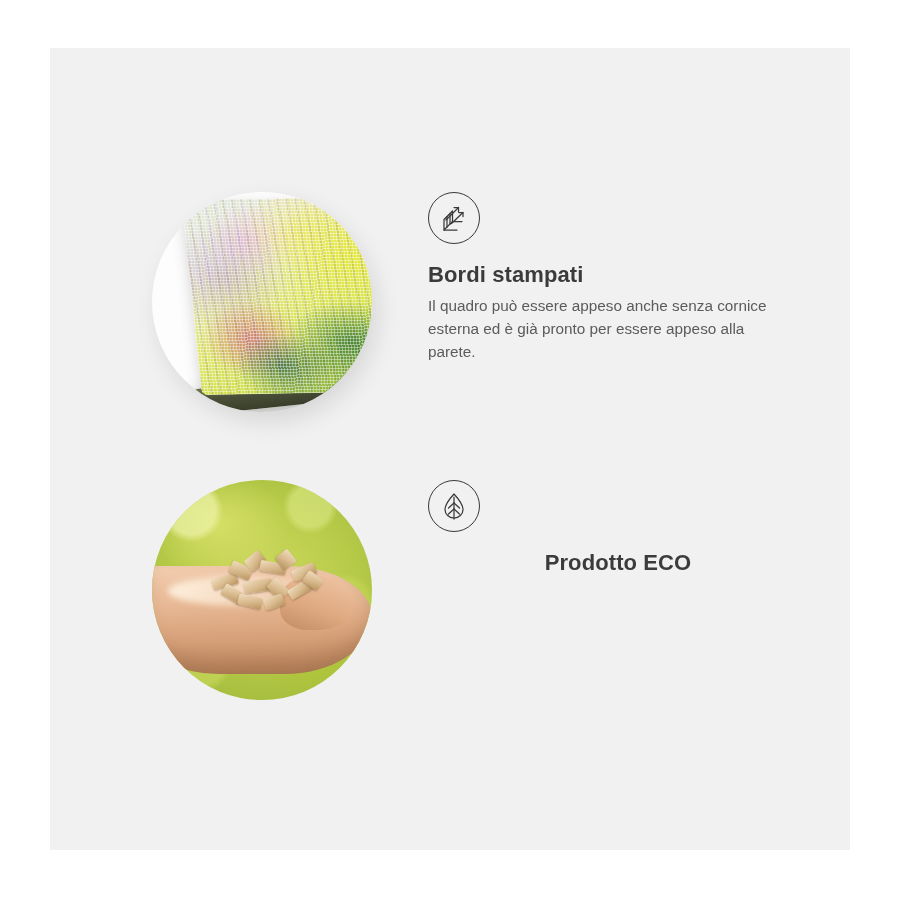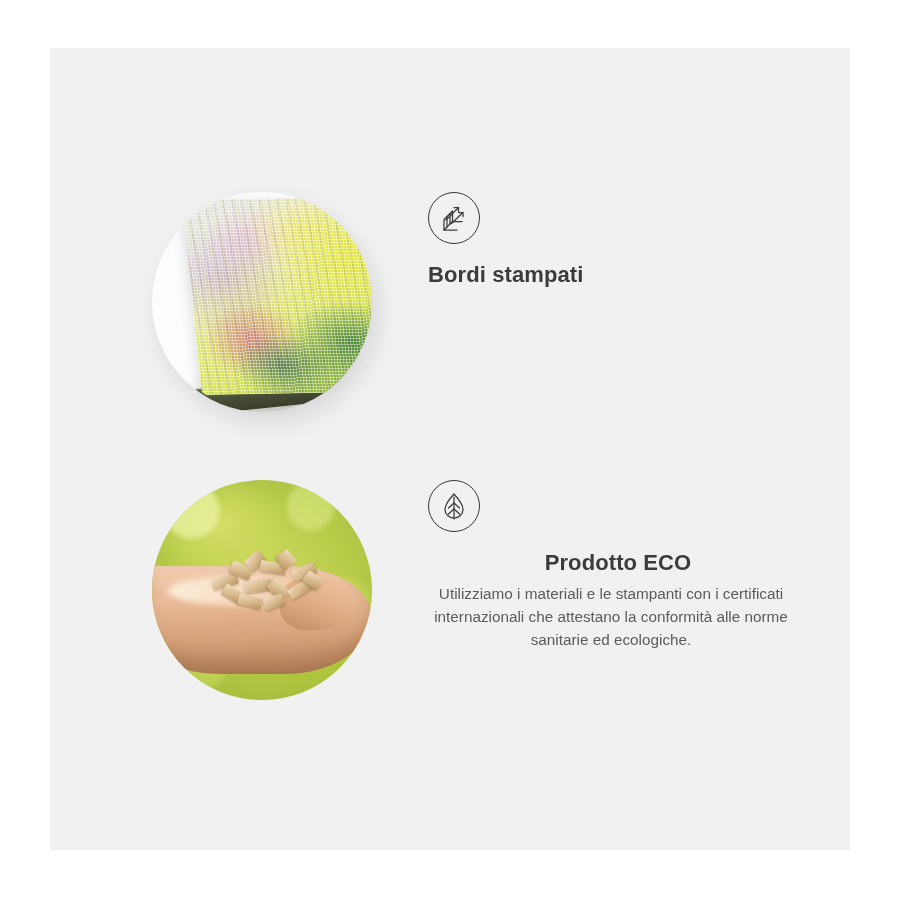--- a/index.html
+++ b/index.html
@@ -233,20 +233,21 @@
             <path d="M12 11.5 L12 22"></path>
             <path d="M6 28 L19 28"></path>
             <path d="M14.5 19.5 L24 19.5"></path>
             <path d="M8 18 L20.5 5.5"></path>
             <path d="M16 5.5 L20.5 5.5 L20.5 10"></path>
             <path d="M13.5 21.5 L25 10.5"></path>
             <path d="M21 10.5 L25 10.5 L25 14.5"></path>
           </svg>
         </div>
         <h2 class="feature-title">Bordi stampati</h2>
+        <p class="feature-desc">Il quadro può essere appeso anche senza cornice esterna ed è già pronto per essere appeso alla parete.</p>
       </div>
     </section>
 
     <section class="feature" id="feature-eco">
 
       <div class="media" id="eco-media">
         <div class="media-circle">
           <div id="eco-photo">
             <div class="grass-blur"></div>
             <div class="hands"></div>
@@ -276,18 +277,17 @@
           <svg width="32" height="32" viewBox="0 0 32 32" fill="none" stroke="#3a3a3a" stroke-width="1.25" stroke-linecap="round" stroke-linejoin="round">
             <path d="M16 4 C22.5 11 25 15.5 25 19.5 C25 24.3 21 28 16 28 C11 28 7 24.3 7 19.5 C7 15.5 9.5 11 16 4 Z"></path>
             <path d="M16 7 L16 29"></path>
             <path d="M16 13 L10.5 18"></path>
             <path d="M16 13 L21.5 18"></path>
             <path d="M16 19 L10.5 24"></path>
             <path d="M16 19 L21.5 24"></path>
           </svg>
         </div>
         <h2 class="feature-title">Prodotto ECO</h2>
-        <p class="feature-desc">Utilizziamo i materiali e le stampanti con i certificati internazionali che attestano la conformità alle norme sanitarie ed ecologiche.</p>
       </div>
     </section>
 
   </div>
 </div>
 
 </body></html>

